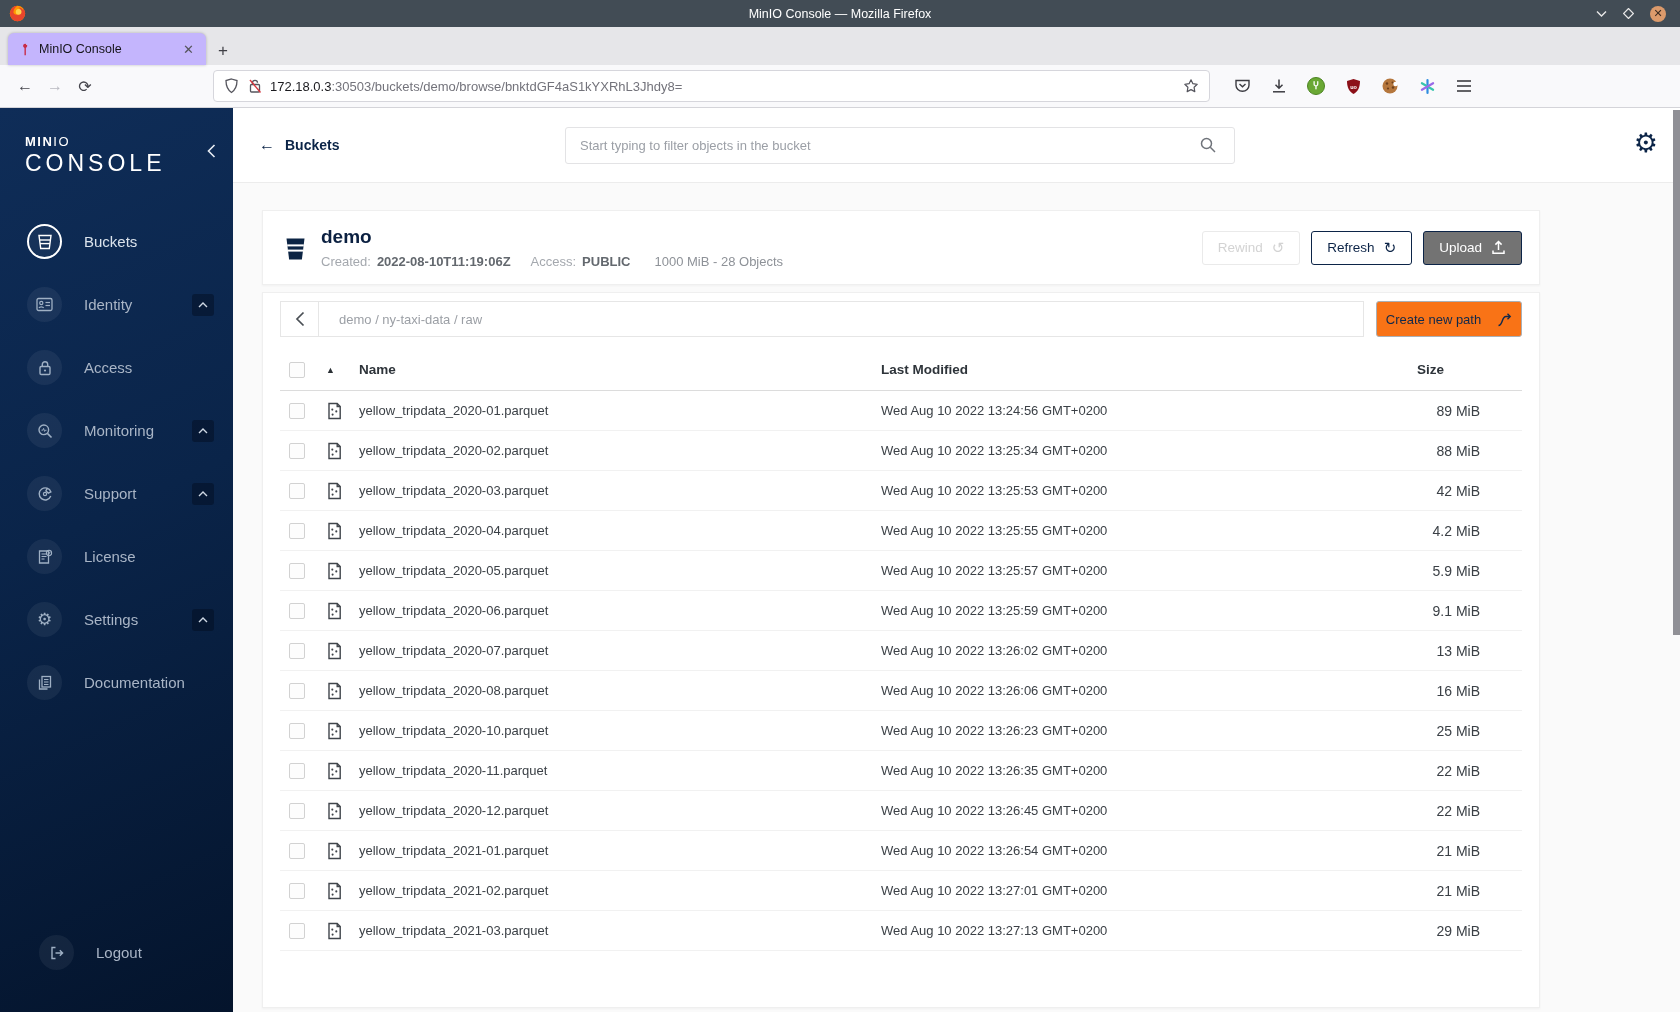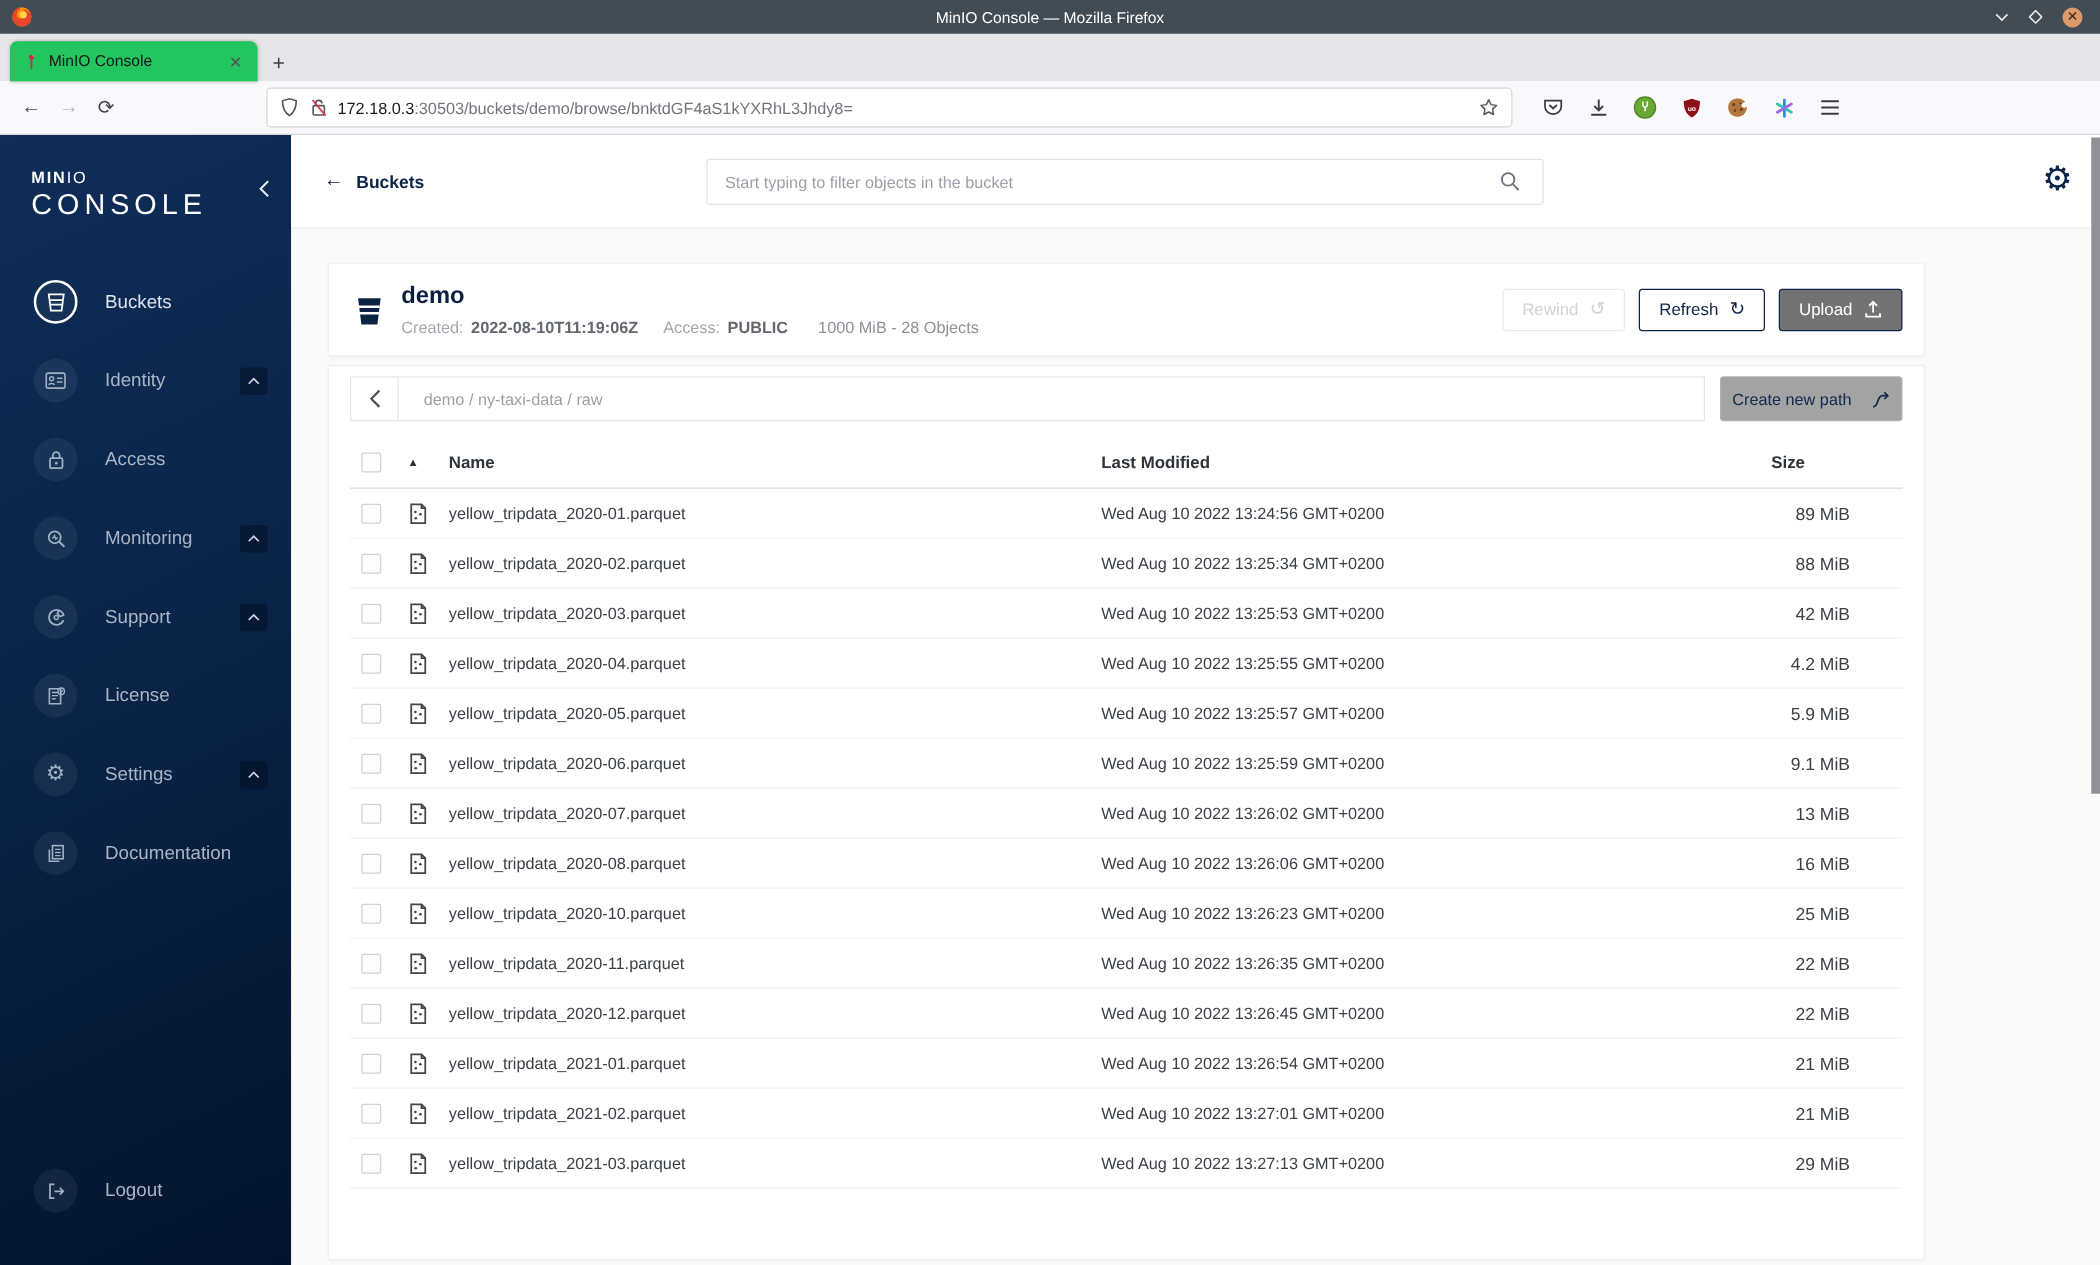--- a/index.html
+++ b/index.html
@@ -8,21 +8,21 @@
 
   
   .titlebar { height:27px; background:#424c55; display:flex; align-items:center; position:relative; }
   .ff-logo { width:17px; height:17px; margin-left:9px; }
   .win-title { position:absolute; left:0; right:0; text-align:center; color:#fff; font-size:12.5px; }
   .win-controls { margin-left:auto; display:flex; align-items:center; gap:16px; padding-right:14px; z-index:2; }
   .win-btn { color:#e8e8e8; font-size:13px; line-height:1; cursor:default; display:flex; align-items:center; }
   .win-close { width:16px; height:16px; border-radius:50%; background:#dc9a6b; color:#3a2a20; font-size:11px; display:flex; align-items:center; justify-content:center; }
 
   .tabbar { height:38px; background:#e6e6e9; display:flex; align-items:flex-end; padding-left:8px; }
-  .tab { width:198px; height:32px; background:#22c55e; border-radius:6px 6px 0 0; box-shadow:0 0 3px rgba(0,0,0,.25); display:flex; align-items:center; padding:15px 8px; margin-bottom:0; }
+  .tab { width:198px; height:32px; background:#c4b5fd; border-radius:6px 6px 0 0; box-shadow:0 0 3px rgba(0,0,0,.25); display:flex; align-items:center; padding:15px 8px; margin-bottom:0; }
   .tab-favicon { width:14px; height:14px; margin:0 7px 0 2px; flex:0 0 auto; }
   .tab-label { font-size:12.5px; color:#15141a; flex:1; white-space:nowrap; overflow:hidden; }
   .tab-close { color:#55545b; font-size:13px; padding:2px 4px; }
   .newtab-btn { color:#3e3e44; font-size:17px; padding:0 10px 4px 12px; }
 
   .navbar { height:43px; background:#f9f9fb; border-bottom:1px solid #d4d4d9; display:flex; align-items:center; padding:0 10px; }
   .nav-btn { width:30px; height:30px; display:flex; align-items:center; justify-content:center; font-size:16px; color:#46464d; }
   .nav-btn.disabled { color:#b9b9c0; }
   .urlbar { width:997px; height:32px; margin-left:113px; background:#fff; border:1px solid #d6d6dc; border-radius:4px; display:flex; align-items:center; padding:0 10px; }
   .urlbar .url-text { font-size:13px; margin-left:8px; flex:1; white-space:nowrap; overflow:hidden; }
@@ -46,21 +46,21 @@
   .logo-top .thin { font-weight:300; }
   .logo-bottom { font-size:23px; font-weight:300; letter-spacing:4px; margin-top:1px; }
   .nav-menu { margin-top:33px; }
   .nav-item { height:63px; display:flex; align-items:center; padding-left:27px; position:relative; cursor:pointer; }
   .nav-circle { width:35px; height:35px; border-radius:50%; background:rgba(255,255,255,.06); display:flex; align-items:center; justify-content:center; color:#9fb0c4; flex:0 0 auto; }
   .nav-item.active .nav-circle { border:2px solid #fff; background:rgba(255,255,255,.04); color:#fff; }
   .nav-label { margin-left:22px; font-size:15px; color:#a9b5c6; }
   .nav-item.active .nav-label { color:#dbe3ec; }
   .nav-caret { position:absolute; right:19px; width:22px; height:22px; border-radius:3px; background:rgba(2,12,28,.45); display:none; align-items:center; justify-content:center; color:#cfd8e4; }
   .nav-item.expandable .nav-caret { display:flex; }
-  .logout-item { position:absolute; bottom:28px; left:0; right:0; }
+  .logout-item { position:absolute; bottom:28px; left:12px; right:0; }
   .gear-glyph { font-size:17px; line-height:1; }
 
   
   .main { flex:1; background:#fafafa; position:relative; }
   .topbar { height:75px; background:#fff; border-bottom:1px solid #ececec; position:relative; display:flex; align-items:center; }
   .back-buckets { display:flex; align-items:center; gap:10px; margin-left:26px; color:#0b2447; cursor:pointer; }
   .back-buckets .arrow { font-size:16px; }
   .back-buckets .lbl { font-size:14px; font-weight:700; }
   .obj-search { position:absolute; left:332px; top:19px; width:670px; height:37px; border:1px solid #e3e3e5; border-radius:3px; background:#fff; font-size:13px; color:#333; padding:0 38px 0 14px; font-family:"Liberation Sans",sans-serif; }
   .obj-search::placeholder { color:#9b9fa6; }
@@ -85,21 +85,21 @@
   .btn-disabled { border:1px solid #eaeaea; color:#d3d3d3; cursor:default; }
   .btn-outline { border:1px solid #0c2447; color:#0c2447; font-weight:400; }
   .btn-primary { background:#737373; border:1px solid #0c2447; color:#fff; }
 
   
   .browse-card { margin-top:7px; padding:8px 17px 0 17px; height:716px; overflow:hidden; }
   .pathrow { display:flex; align-items:stretch; }
   .pathbox { flex:1; height:36px; border:1px solid #e6e6e6; display:flex; align-items:center; }
   .path-back { width:38px; align-self:stretch; border-right:1px solid #e6e6e6; display:flex; align-items:center; justify-content:center; color:#4a4f55; cursor:pointer; }
   .path-text { margin-left:20px; font-size:13px; color:#9b9fa5; }
-  .create-path-btn { margin-left:12px; width:146px; height:36px; border:1px solid #aab0b6; border-radius:3px; background:#a3a3a3; color:#10294c; font-size:13px; display:flex; align-items:center; justify-content:center; gap:16px; cursor:pointer; font-family:"Liberation Sans",sans-serif; }
+  .create-path-btn { margin-left:12px; width:146px; height:36px; border:1px solid #aab0b6; border-radius:3px; background:#f97316; color:#10294c; font-size:13px; display:flex; align-items:center; justify-content:center; gap:16px; cursor:pointer; font-family:"Liberation Sans",sans-serif; }
 
   .objtable { margin-top:12px; }
   .trow { display:flex; align-items:center; height:40px; border-bottom:1px solid #f1f1f1; }
   .thead { height:42px; border-bottom:1px solid #dcdcdc; font-weight:700; color:#2e343a; font-size:13.5px; }
   .cell-check { width:46px; padding-left:9px; display:flex; align-items:center; }
   .cell-check input { appearance:none; -webkit-appearance:none; width:16px; height:16px; border:1px solid #d2d2d2; border-radius:2px; background:#fdfdfd; cursor:pointer; }
   .cell-icon { width:33px; display:flex; align-items:center; color:#40454b; }
   .sort-tri { font-size:9px; color:#2b3035; }
   .cell-name { flex:0 0 522px; font-size:13px; color:#3b4046; white-space:nowrap; overflow:hidden; }
   .thead .cell-name { font-size:13.5px; color:#2e343a; }

